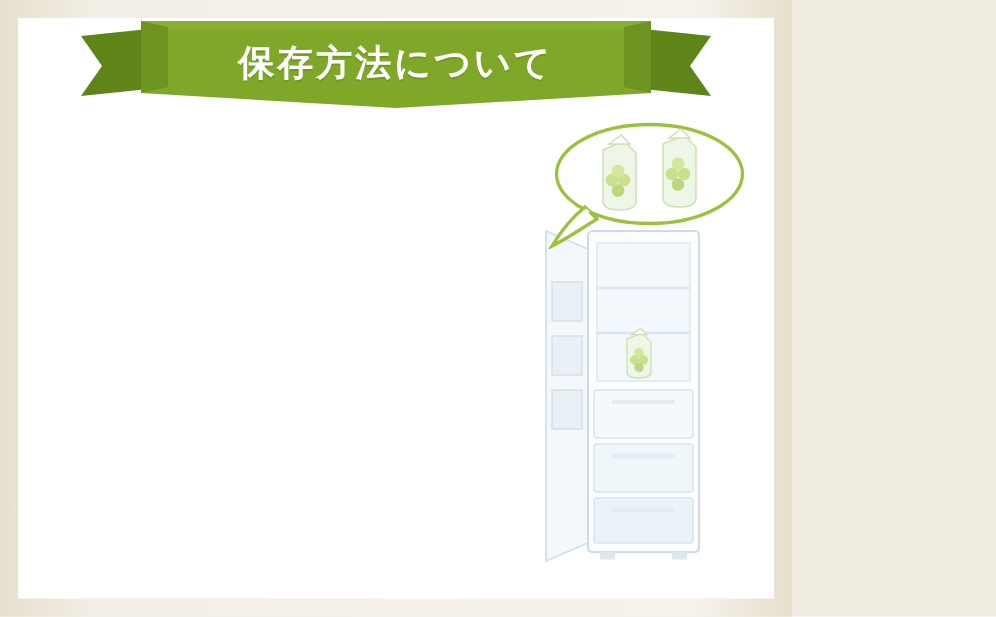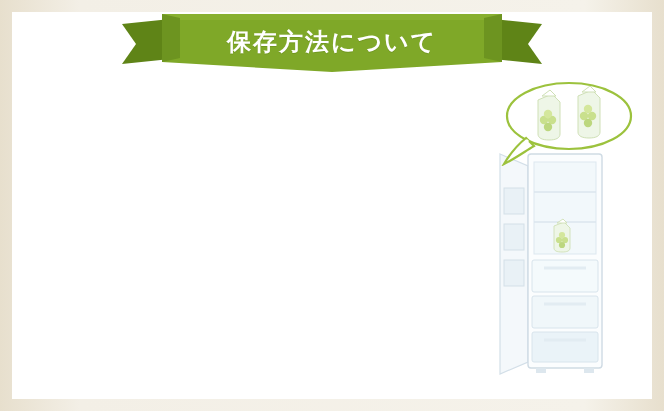--- a/index.html
+++ b/index.html
@@ -8,21 +8,21 @@
   }
   body {
     width: 664px;
     height: 411px;
     font-family: "Liberation Sans", sans-serif;
     background: #f0ece1;
     overflow: hidden;
   }
   #page {
     position: relative;
-    width: 664px;
+    width: 528px;
     height: 411px;
     background: #efe9dc;
     box-sizing: border-box;
   }
   
   #page::before {
     content: "";
     position: absolute;
     inset: 0;
     background: linear-gradient(90deg,#e7dfcd 0%, #f3efe6 12%, #f5f2ea 88%, #e7dfcd 100%);

